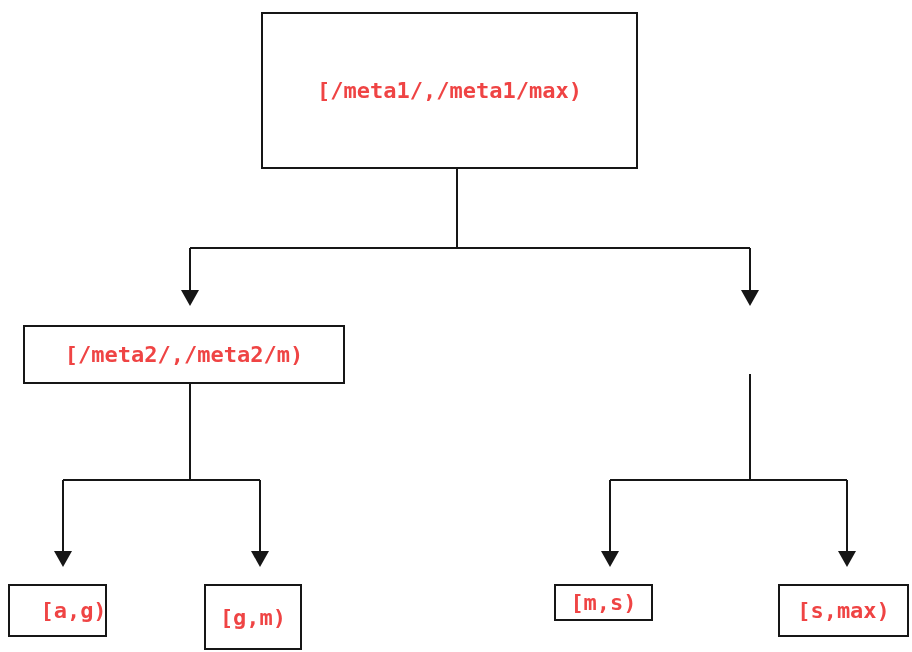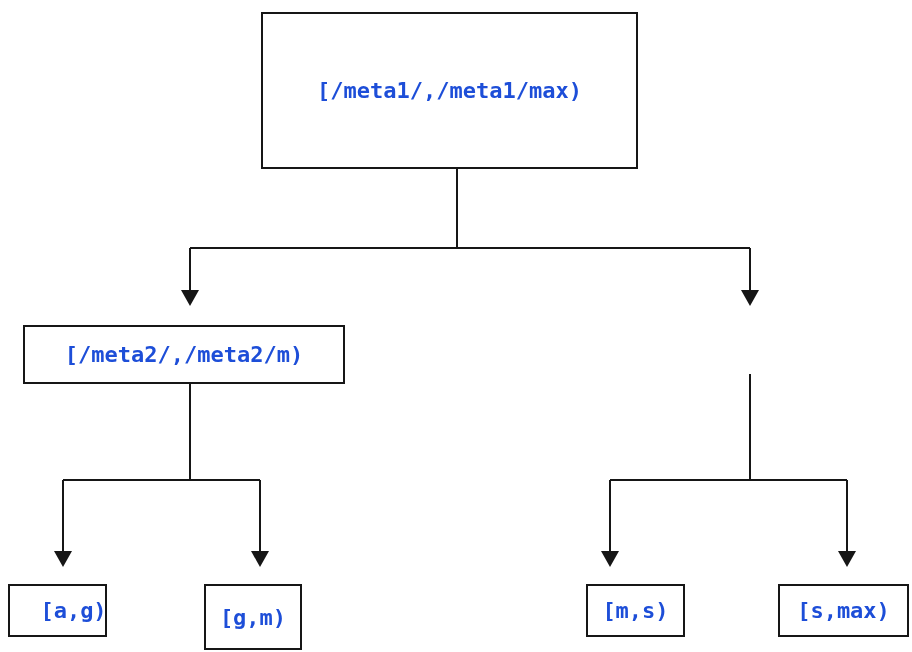--- a/index.html
+++ b/index.html
@@ -28,30 +28,30 @@
   .node {
     position: absolute;
     box-sizing: border-box;
     border: 2px solid #161616;
     background: #ffffff;
     display: flex;
     align-items: center;
     justify-content: center;
     font-size: 22px;
     font-weight: bold;
-    color: #1d4ed8;
+    color: #ef4444;
     white-space: nowrap;
     letter-spacing: 0;
   }
   #node-root       { left: 261px; top: 12px;  width: 377px; height: 157px; }
   #node-meta2-low  { left: 23px;  top: 325px; width: 322px; height: 59px;  }
   #node-meta2-high { left: 583px; top: 324px; width: 319px; height: 50px;  }
   #node-leaf-ag    { left: 8px;   top: 584px; width: 99px;  height: 53px; padding-left: 32px;  }
   #node-leaf-gm    { left: 204px; top: 584px; width: 98px;  height: 66px;  }
-  #node-leaf-ms    { left: 586px; top: 584px; width: 99px;  height: 53px;  }
+  #node-leaf-ms    { left: 554px; top: 584px; width: 99px;  height: 37px;  }
   #node-leaf-smax  { left: 778px; top: 584px; width: 131px; height: 53px;  }
 </style>
 </head>
 <body>
 
 <div class="canvas">
 
   <svg class="edges-layer" width="912" height="652" viewBox="0 0 912 652" xmlns="http://www.w3.org/2000/svg">
 
     <path d="M457 169 L457 248"></path>

